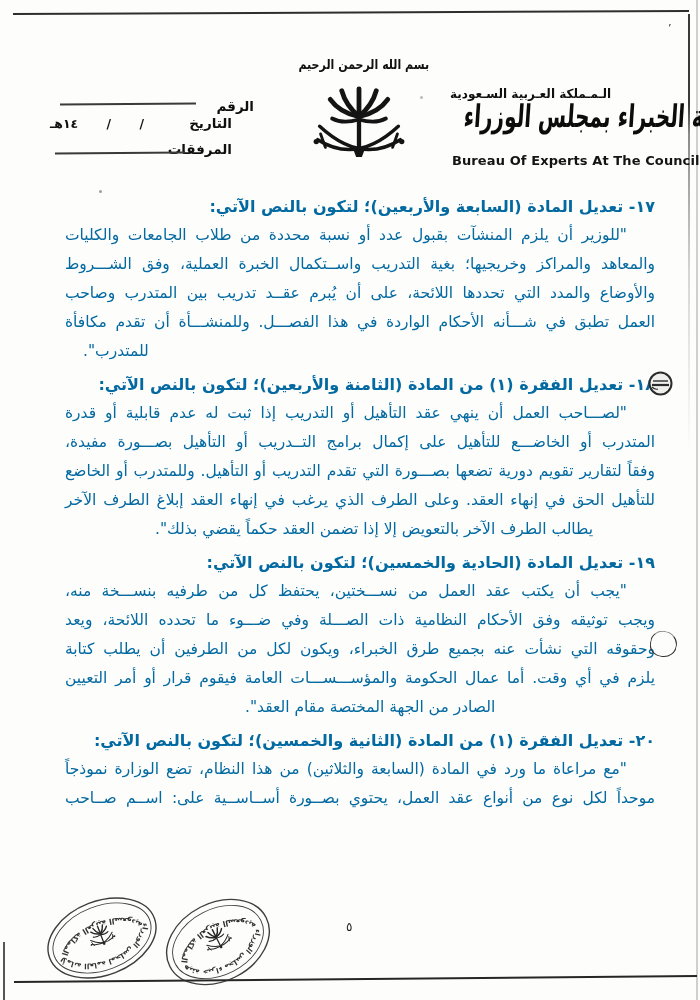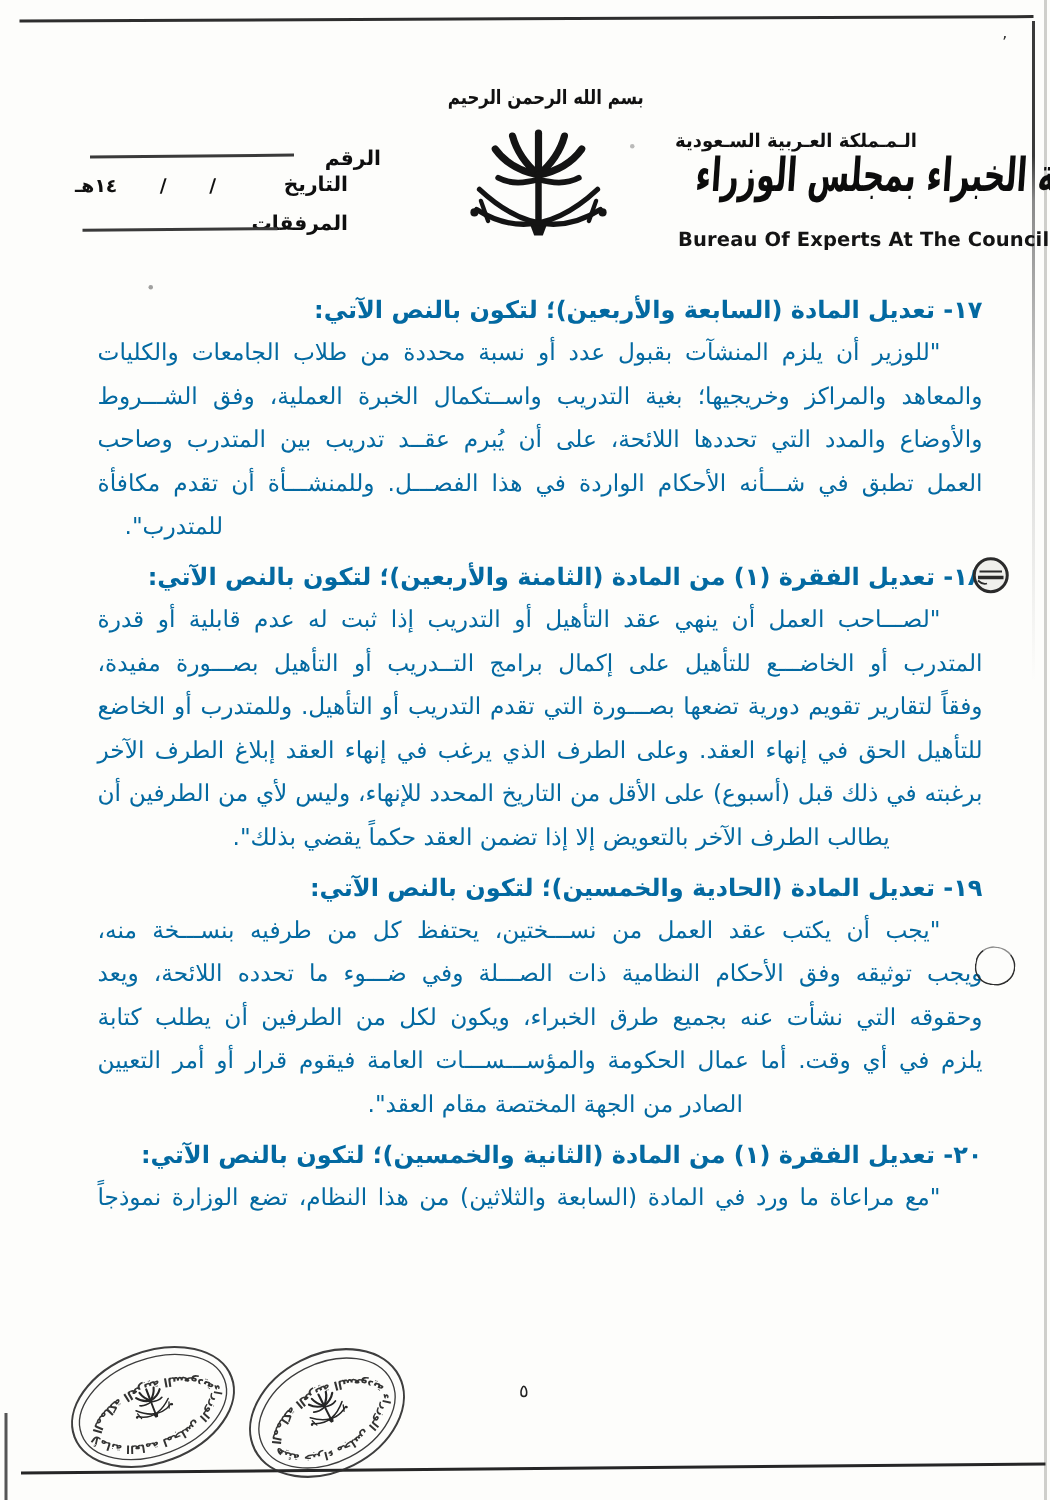--- a/index.html
+++ b/index.html
@@ -116,36 +116,36 @@
     <div class="line">العمل تطبق في شـــأنه الأحكام الواردة في هذا الفصـــل. وللمنشـــأة أن تقدم مكافأة</div>
     <div class="line endfrag">للمتدرب".</div>
   </div>
 
   <div class="item" id="item18">
     <div class="heading">١٨- تعديل الفقرة (١) من المادة (الثامنة والأربعين)؛ لتكون بالنص الآتي:</div>
     <div class="line first">"لصـــاحب العمل أن ينهي عقد التأهيل أو التدريب إذا ثبت له عدم قابلية أو قدرة</div>
     <div class="line">المتدرب أو الخاضـــع للتأهيل على إكمال برامج التــدريب أو التأهيل بصـــورة مفيدة،</div>
     <div class="line">وفقاً لتقارير تقويم دورية تضعها بصـــورة التي تقدم التدريب أو التأهيل. وللمتدرب أو الخاضع</div>
     <div class="line">للتأهيل الحق في إنهاء العقد. وعلى الطرف الذي يرغب في إنهاء العقد إبلاغ الطرف الآخر</div>
-    <div class="line">برغبته في ذلك قبل (أسبوع) على الأقل من التاريخ المحدد للإنهاء، وليس لأي من الطرفين أن</div>
     <div class="line endfrag">يطالب الطرف الآخر بالتعويض إلا إذا تضمن العقد حكماً يقضي بذلك".</div>
   </div>
 
   <div class="item" id="item19">
     <div class="heading">١٩- تعديل المادة (الحادية والخمسين)؛ لتكون بالنص الآتي:</div>
     <div class="line first">"يجب أن يكتب عقد العمل من نســـختين، يحتفظ كل من طرفيه بنســـخة منه،</div>
     <div class="line">ويجب توثيقه وفق الأحكام النظامية ذات الصـــلة وفي ضـــوء ما تحدده اللائحة، ويعد</div>
     <div class="line">وحقوقه التي نشأت عنه بجميع طرق الخبراء، ويكون لكل من الطرفين أن يطلب كتابة</div>
     <div class="line">يلزم في أي وقت. أما عمال الحكومة والمؤســـســـات العامة فيقوم قرار أو أمر التعيين</div>
     <div class="line endfrag">الصادر من الجهة المختصة مقام العقد".</div>
   </div>
 
   <div class="item" id="item20">
     <div class="heading">٢٠- تعديل الفقرة (١) من المادة (الثانية والخمسين)؛ لتكون بالنص الآتي:</div>
     <div class="line first">"مع مراعاة ما ورد في المادة (السابعة والثلاثين) من هذا النظام، تضع الوزارة نموذجاً</div>
+    <div class="line">موحداً لكل نوع من أنواع عقد العمل، يحتوي بصــورة أســاســية على: اســم صــاحب</div>
   </div>
 
 </div>
 
 <svg class="abs seal-mark" width="27" height="27" viewBox="0 0 27 27">
   <circle cx="13.5" cy="13.5" r="11" fill="#efefec" stroke="#2b2b2b" stroke-width="2"></circle>
   <line x1="6" y1="11" x2="21" y2="11" stroke="#2b2b2b" stroke-width="1.4"></line>
   <line x1="5" y1="15" x2="22" y2="15" stroke="#2b2b2b" stroke-width="2.2"></line>
   <path d="M5,17 q3,3 6,2" stroke="#2b2b2b" stroke-width="1.2" fill="none"></path>
 </svg>

